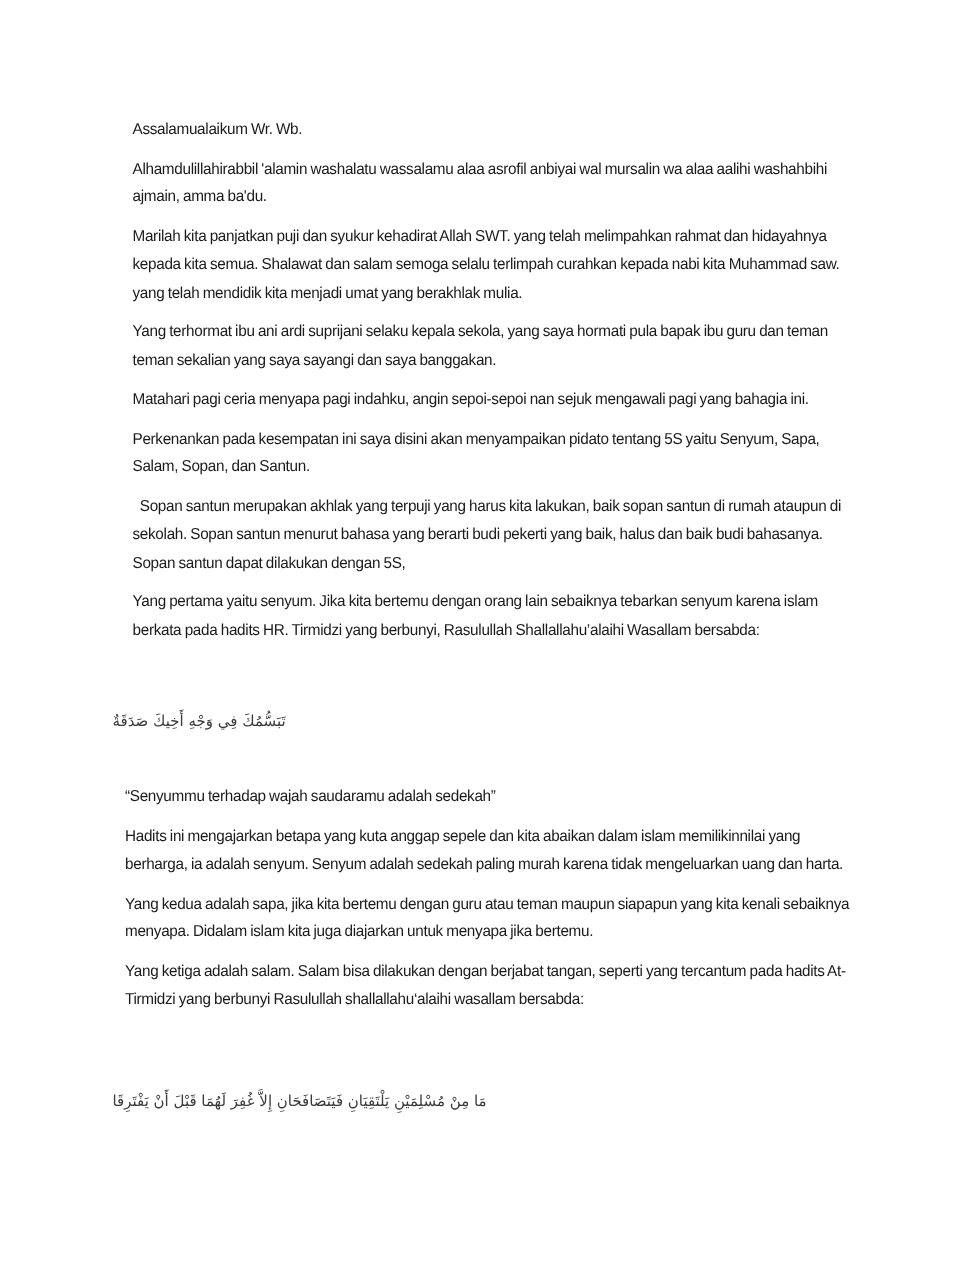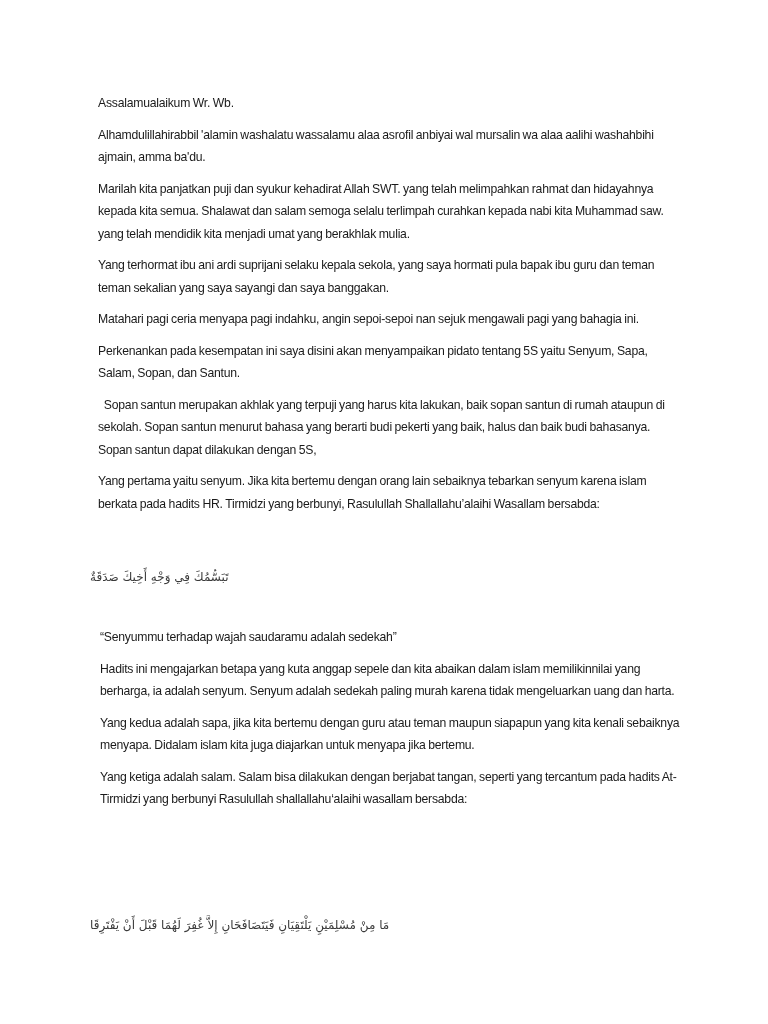--- a/index.html
+++ b/index.html
@@ -44,23 +44,23 @@
       line-height: 22px;
     }
     .arabic-1 {
       position: absolute;
       left: 0;
       top: 474px;
     }
     .arabic-2 {
       position: absolute;
       left: 0;
-      top: 822px;
+      top: 778px;
     }
-    .block-a { position: absolute; left: 8px; top: 0; width: 600px; }
+    .block-a { position: absolute; left: 16px; top: 0; width: 600px; }
     .block-b { position: absolute; left: 10px; top: 534px; width: 600px; }
   </style>
 </head>
 <body>
 
 <div class="page">
   <div class="block-a">
     <p class="para">Assalamualaikum Wr. Wb.</p>
     <p class="para">Alhamdulillahirabbil 'alamin washalatu wassalamu alaa asrofil anbiyai wal mursalin wa alaa aalihi washahbihi ajmain, amma ba'du.</p>
     <p class="para">Marilah kita panjatkan puji dan syukur kehadirat Allah SWT. yang telah melimpahkan rahmat dan hidayahnya kepada kita semua. Shalawat dan salam semoga selalu terlimpah curahkan kepada nabi kita Muhammad saw. yang telah mendidik kita menjadi umat yang berakhlak mulia.</p>

